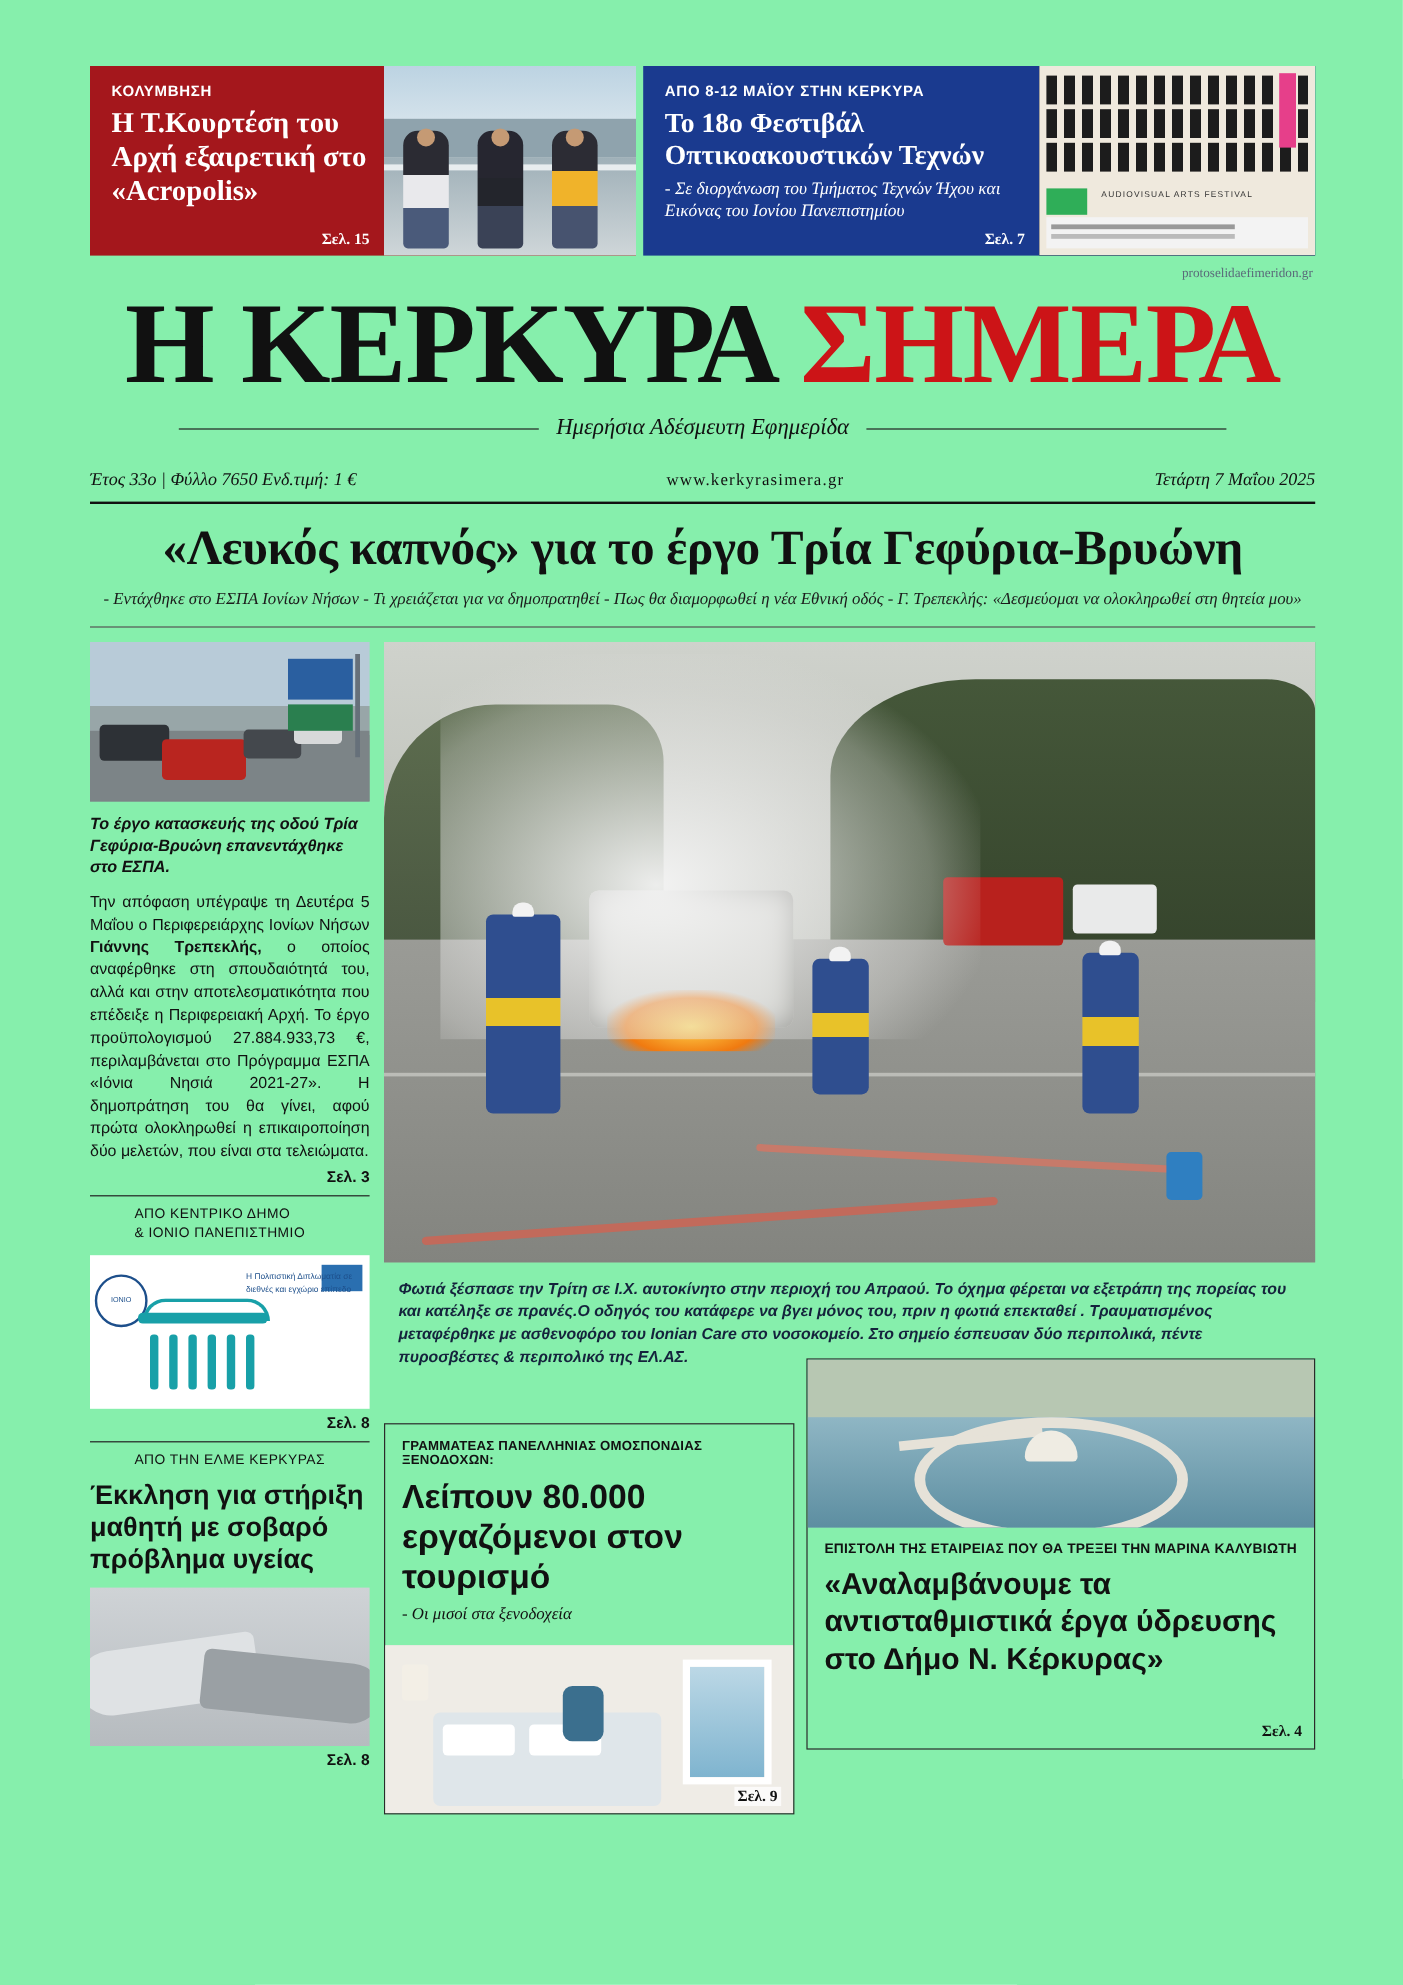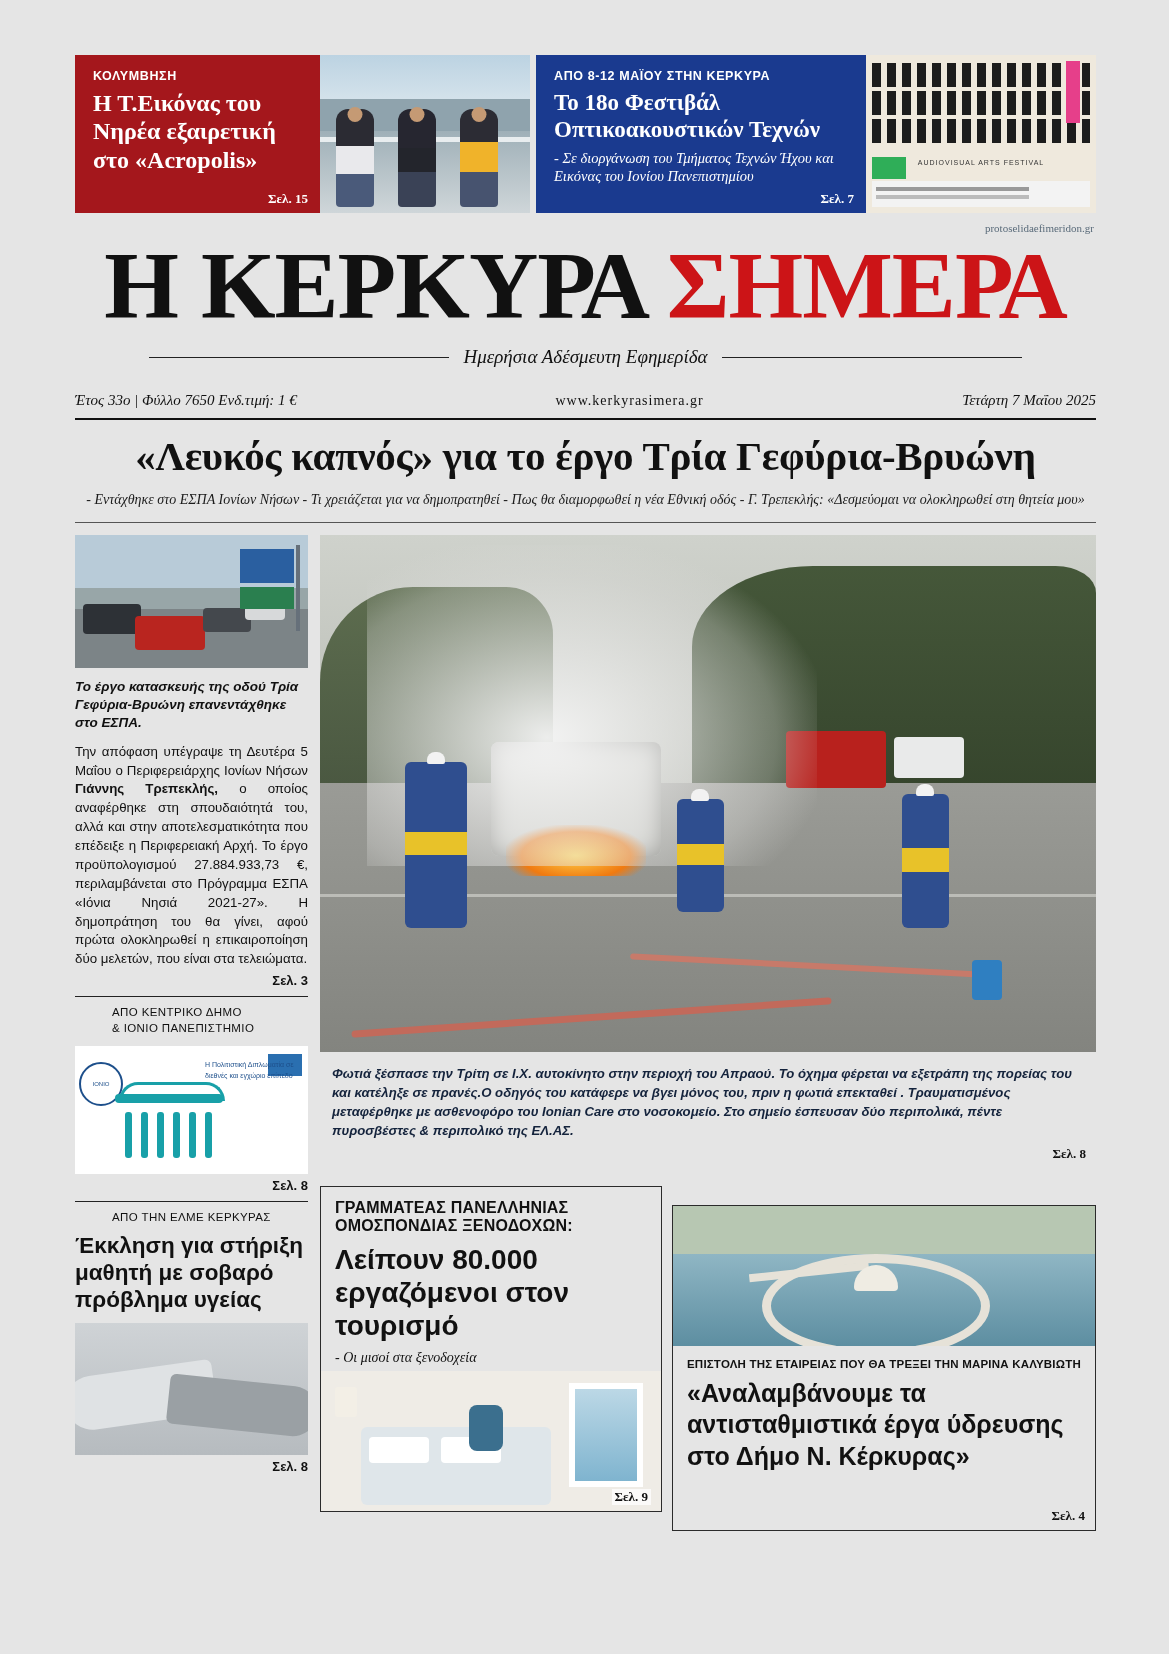--- a/index.html
+++ b/index.html
@@ -13,21 +13,21 @@
     font-family: "Liberation Sans", sans-serif;
     color: #111;
     position: relative;
     overflow: hidden;
   }
   .page {
     position: absolute;
     left: 0; top: 0;
     width: 1169px;
     height: 1654px;
-    background: #e5e5e5;
+    background: #86efac;
   }
 
   
   .teaser-strip {
     position: absolute;
     left: 75px;
     top: 55px;
     width: 1021px;
     height: 158px;
     display: flex;
@@ -361,21 +361,21 @@
     top: 1186px;
     width: 342px;
     height: 326px;
     border: 1px solid #2b2b2b;
     box-sizing: border-box;
     overflow: hidden;
   }
   .box-tour .inner { padding: 12px 14px 0 14px; }
   .tour-kicker {
     font-family: "Liberation Sans", sans-serif;
-    font-size: 16px;
+    font-size: 11px;
     font-weight: 700;
     letter-spacing: 0.2px;
   }
   .tour-head {
     font-family: "Liberation Sans", sans-serif;
     font-weight: 700;
     font-size: 28px;
     line-height: 1.18;
     margin-top: 8px;
   }
@@ -407,21 +407,21 @@
     font-weight: 700;
     font-size: 13px;
     color: #111;
     background: rgba(255,255,255,.75);
     padding: 0 3px;
   }
 
   .box-marina {
     position: absolute;
     left: 672px;
-    top: 1205px;
+    top: 1132px;
     width: 424px;
     height: 326px;
     border: 1px solid #2b2b2b;
     box-sizing: border-box;
     overflow: hidden;
   }
   .marina-photo {
     width: 422px;
     height: 140px;
     background: linear-gradient(#9fc2cc,#6f9dad);
@@ -459,21 +459,21 @@
 </head>
 <body>
 
 <div class="page">
 
   <div class="teaser-strip">
 
     <div class="teaser teaser-a">
       <div class="teaser-text">
         <div class="teaser-kicker">ΚΟΛΥΜΒΗΣΗ</div>
-        <div class="teaser-head">Η Τ.Εικόνας του Νηρέα εξαιρετική στο «Acropolis»</div>
+        <div class="teaser-head">Η Τ.Κουρτέση του Αρχή εξαιρετική στο «Acropolis»</div>
         <div class="teaser-page">Σελ. 15</div>
       </div>
       <div class="photo teaser-a-photo">
         <div class="ta-sky"></div>
           <div class="ta-bld"></div>
           <div class="ta-ground"></div>
           <div class="ta-rail"></div>
         <div class="person p1">
             <span class="head"></span>
           </div>

